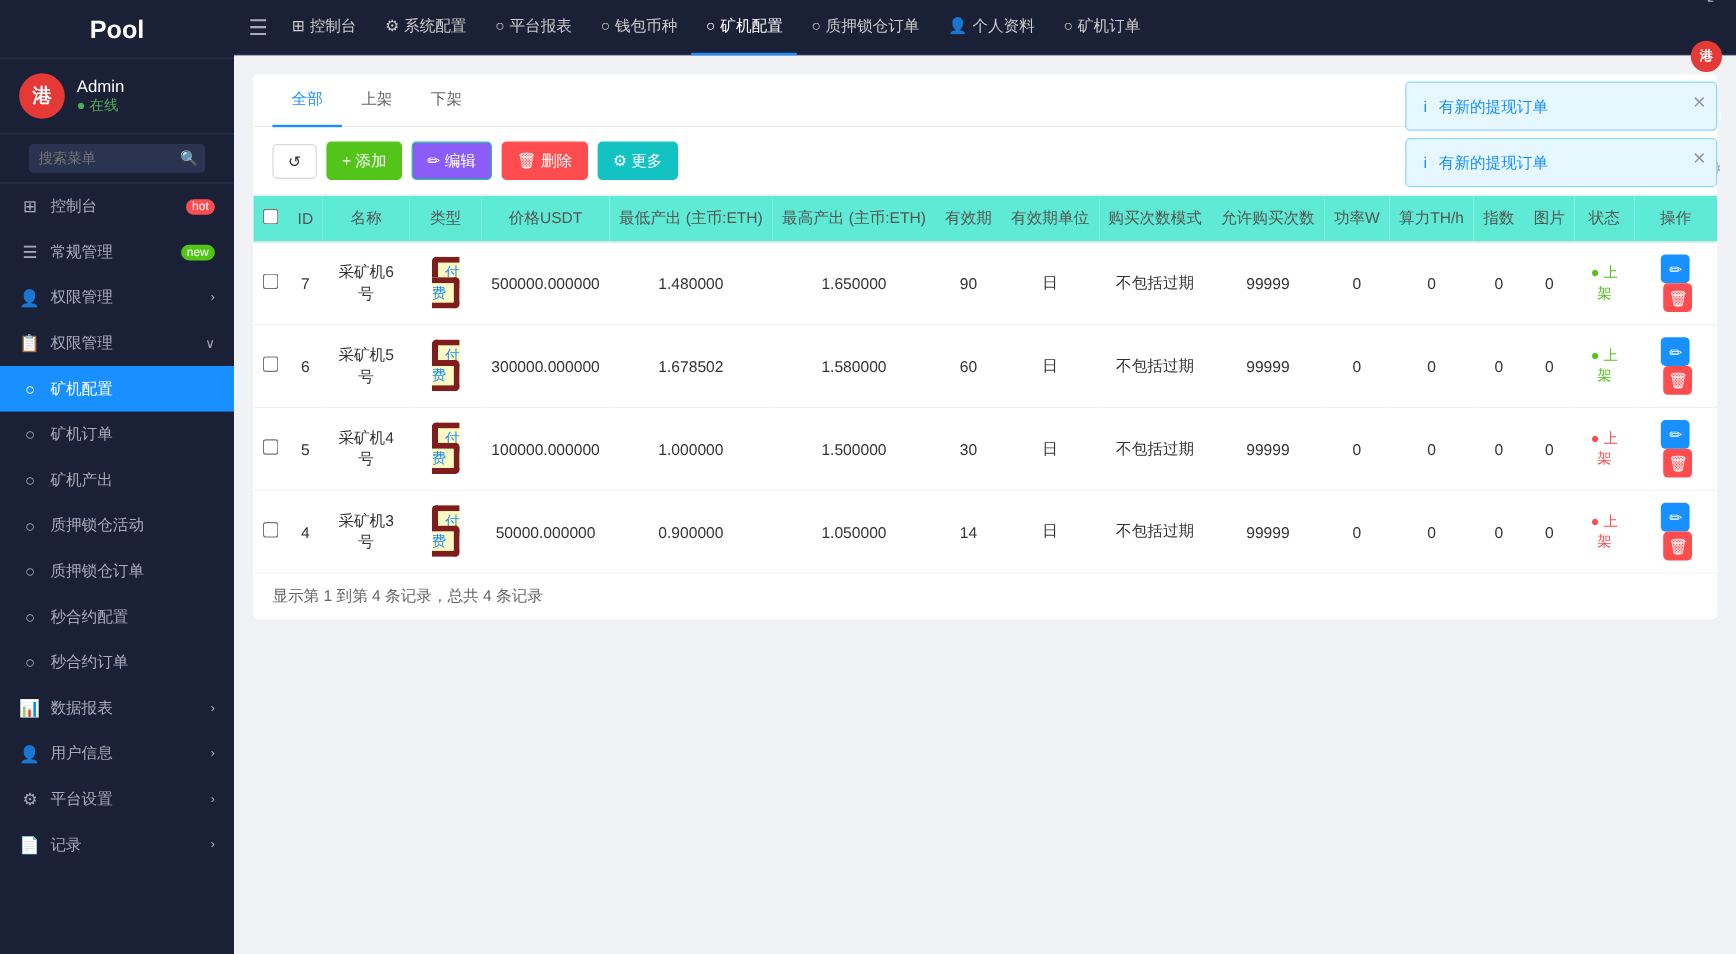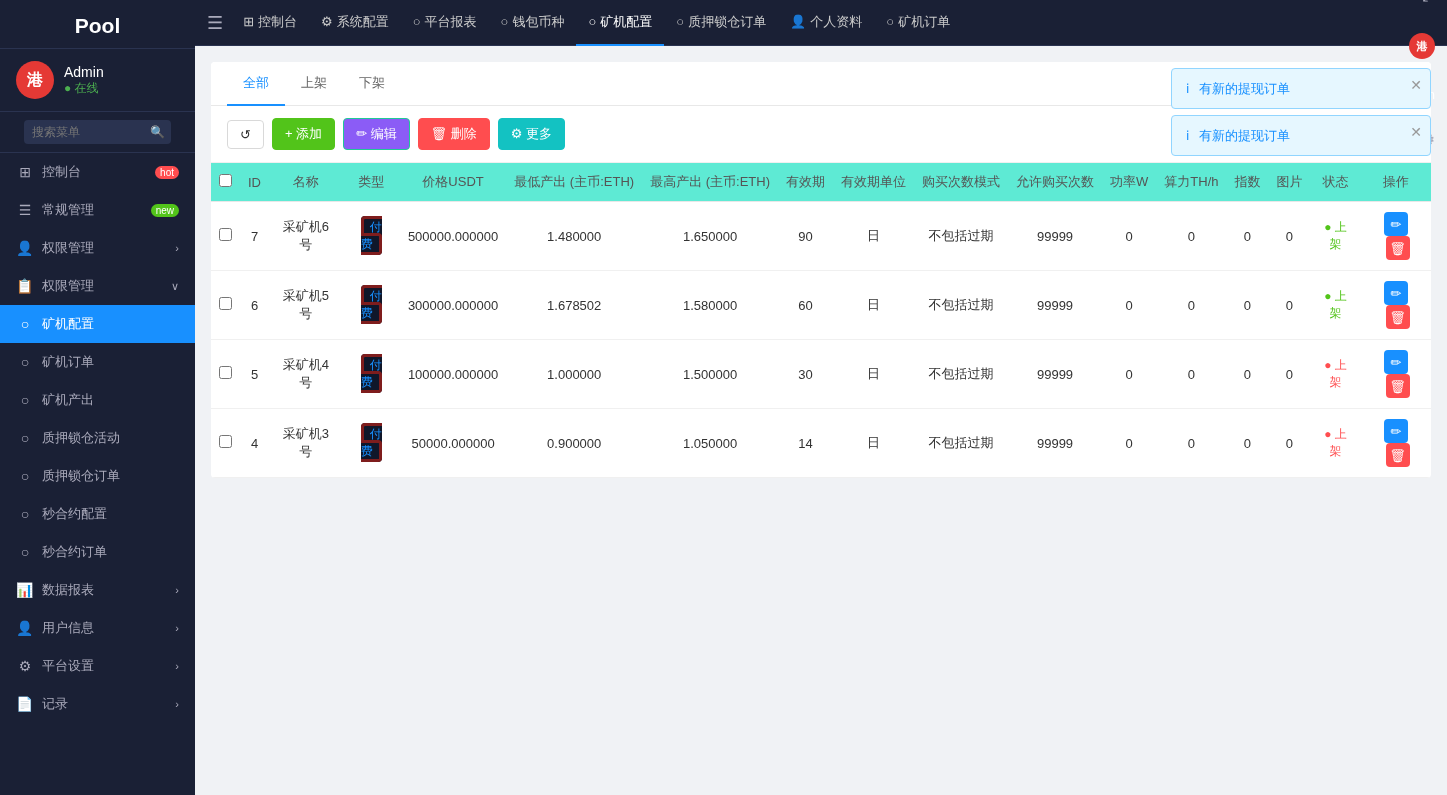--- a/index.html
+++ b/index.html
@@ -182,21 +182,21 @@
       background: #5eead4; border-bottom: 1px solid #e8e8e8;
       padding: 10px 8px; text-align: center; color: #555; font-weight: 500;
       white-space: nowrap;
     }
     .data-table td {
       border-bottom: 1px solid #f0f0f0;
       padding: 10px 8px; text-align: center; color: #333;
     }
     .data-table input[type="checkbox"] { cursor: pointer; }
     .tag-paid {
-      background: #0f172a; color: #1890ff; border: 3px solid #7f1d1d;
+      background: #fef9c3; color: #1890ff; border: 5px solid #7f1d1d;
       border-radius: 4px; padding: 1px 6px; font-size: 12px;
     }
     .op-edit {
       display: inline-flex; align-items: center; justify-content: center;
       width: 24px; height: 24px; border-radius: 4px;
       background: #1890ff; color: #fff; cursor: pointer; font-size: 13px;
       border: none;
     }
     .op-del {
       display: inline-flex; align-items: center; justify-content: center;
@@ -500,15 +500,18 @@
     <td><span class="status-down status-dot-down">上架</span></td>
     <td>
       <button class="op-edit">✏</button>
       <button class="op-del">🗑</button>
     </td>
   </tr>
             </tbody>
         </table>
       </div>
 
+      <div class="table-footer">
+        <span>显示第 1 到第 4 条记录，总共 4 条记录</span>
+      </div>
     </div>
   </div>
 </div>
 
 </body></html>

